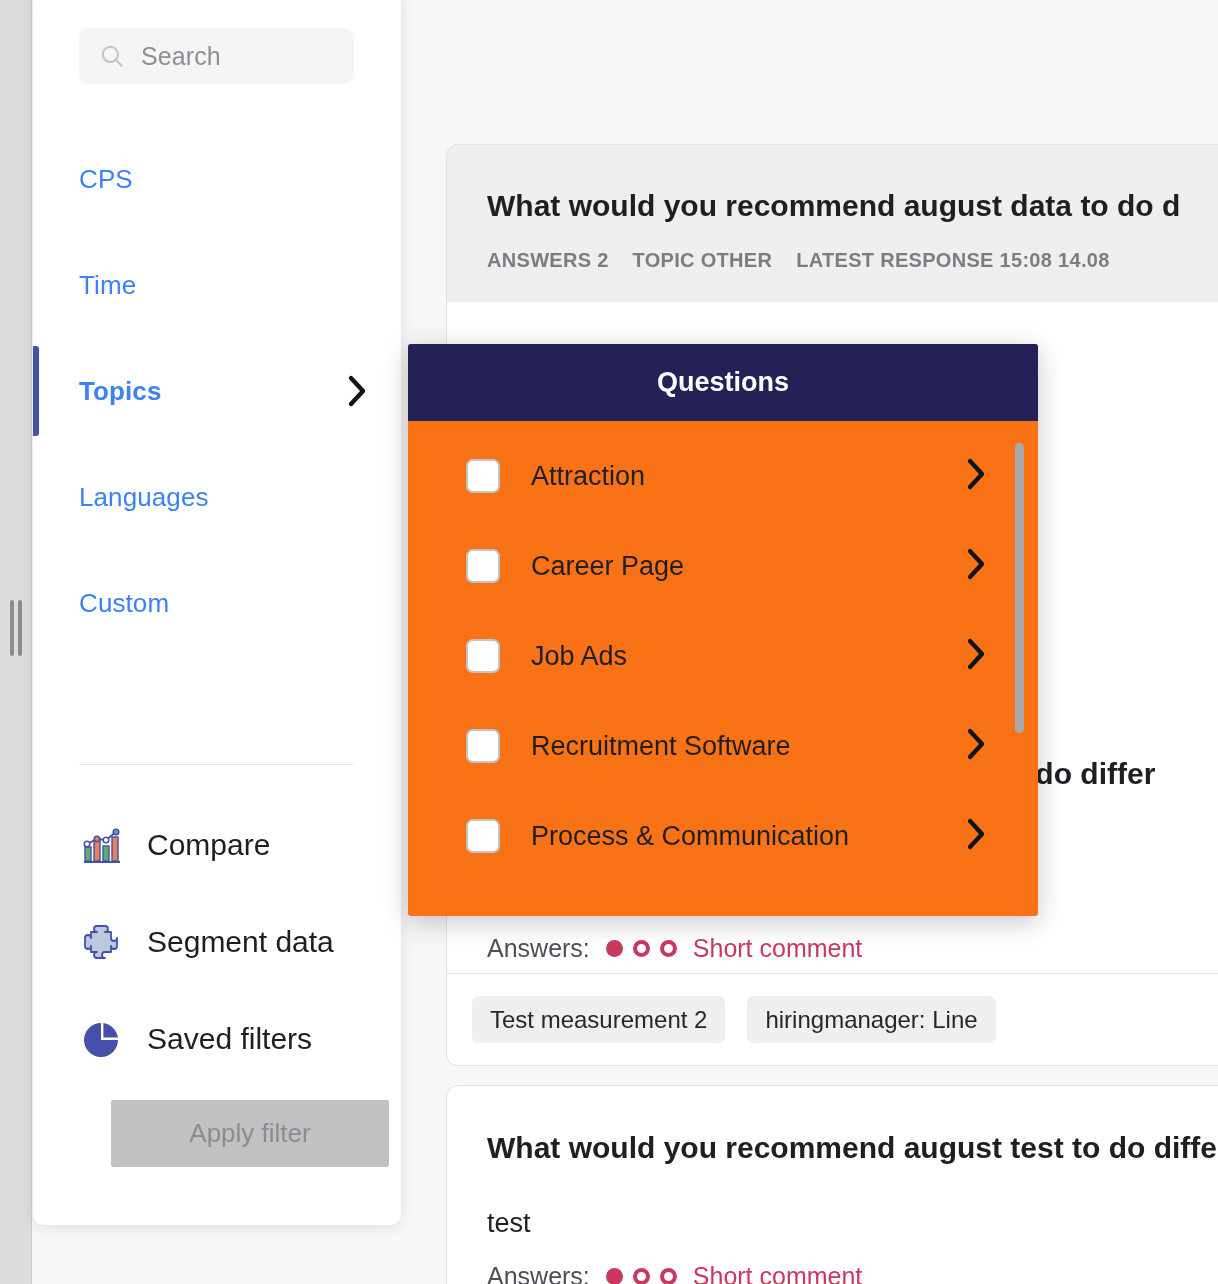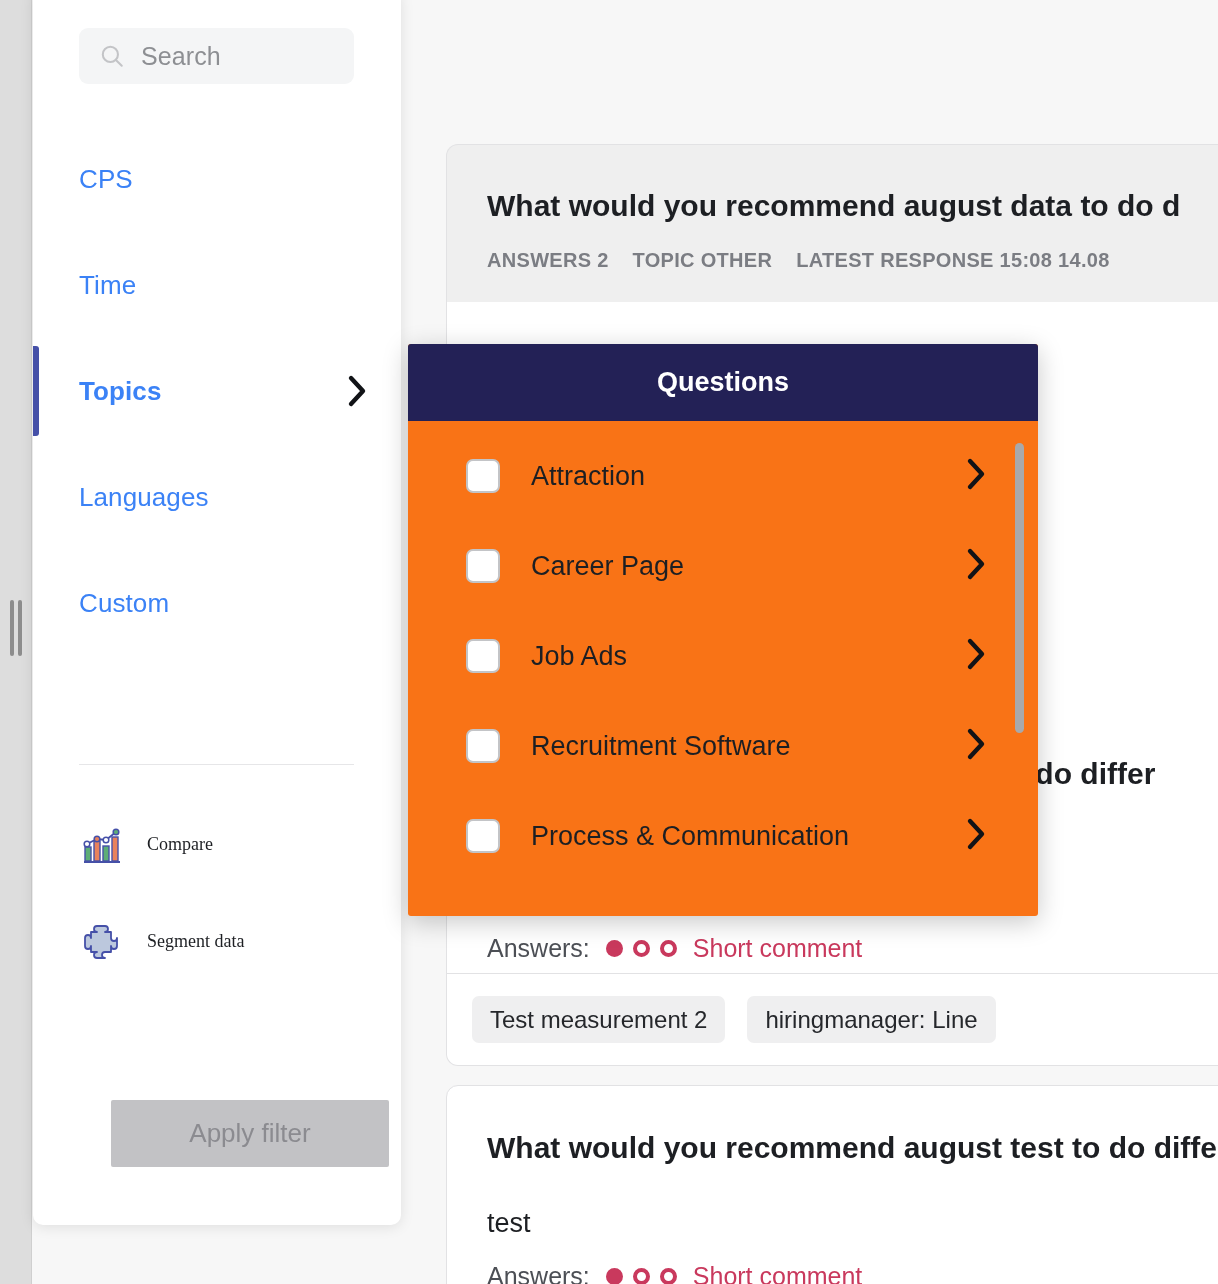--- a/index.html
+++ b/index.html
@@ -56,21 +56,21 @@
   .divider {
     position: absolute; left: 46px; top: 774px; width: 275px; height: 1px;
     background: #e6e6e8;
   }
 
   .tools { position: absolute; left: 0; top: 806px; width: 368px; }
   .tool-item {
     height: 97px; display: flex; align-items: center;
     padding-left: 46px; gap: 24px; cursor: pointer;
   }
-  .tool-item .label { font-size: 18px; color: #1d1f23; font-family: Liberation Serif, serif; }
+  .tool-item .label { font-size: 30px; color: #1d1f23; }
   .tool-icon { width: 44px; height: 44px; flex: none; display: block; }
 
   .apply-btn {
     position: absolute; left: 78px; top: 1110px; width: 278px; height: 67px;
     background: #c2c2c5; border: none; border-radius: 2px;
     color: #8b8b90; font-size: 26px; font-family: inherit; cursor: default;
   }
 
   
   .main { position: absolute; left: 401px; top: 0; width: 817px; height: 1284px; }
@@ -234,20 +234,28 @@
           <line x1="5" y1="39" x2="41" y2="39" stroke="#4550a8" stroke-width="2"></line>
         </svg>
         <span class="label">Compare</span>
       </div>
       <div class="tool-item">
         <svg class="tool-icon" viewBox="0 0 44 44">
           <path d="M18 6 h8 a3 3 0 0 1 0 6 a4 4 0 0 0 0 0 h6 v6 a3 3 0 0 0 6 0 v8 a3 3 0 0 1 -6 0 v6 h-6 a3 3 0 0 0 0 6 h-8 a3 3 0 0 1 0 -6 h-6 v-6 a3 3 0 0 1 -6 0 v-8 a3 3 0 0 1 6 0 v-6 h6 a3 3 0 0 1 0 -6 z" fill="#bcc8dd" stroke="#4550a8" stroke-width="1.8" stroke-linejoin="round"></path>
         </svg>
         <span class="label">Segment data</span>
       </div>
+      <div class="tool-item">
+        <svg class="tool-icon" viewBox="0 0 44 44">
+          <circle cx="22" cy="23" r="17" fill="#4550a8"></circle>
+          <path d="M22 23 L22 6 A17 17 0 0 1 39 23 Z" fill="#ffffff"></path>
+          <path d="M24.4 6.2 A17 17 0 0 1 38.8 20.6 L24.4 20.6 Z" fill="#4550a8"></path>
+        </svg>
+        <span class="label">Saved filters</span>
+      </div>
     </div>
 
     <button class="apply-btn">Apply filter</button>
   </div>
 
   <div class="main">
 
     <div class="card-header">
       <div class="q-title">What would you recommend august data to do d</div>
       <div class="card-meta">

